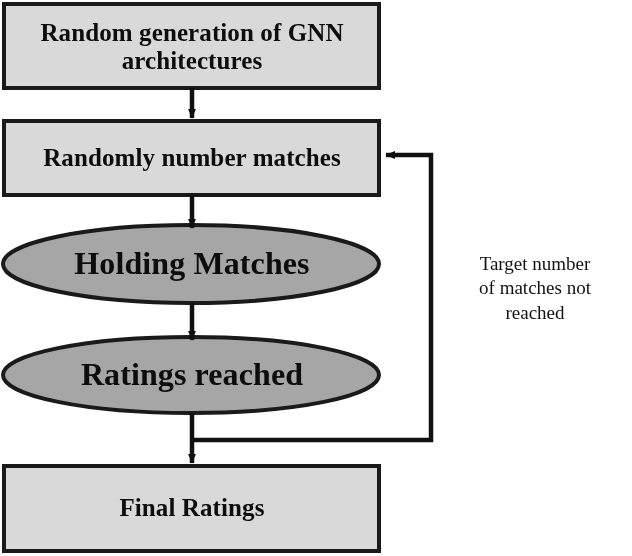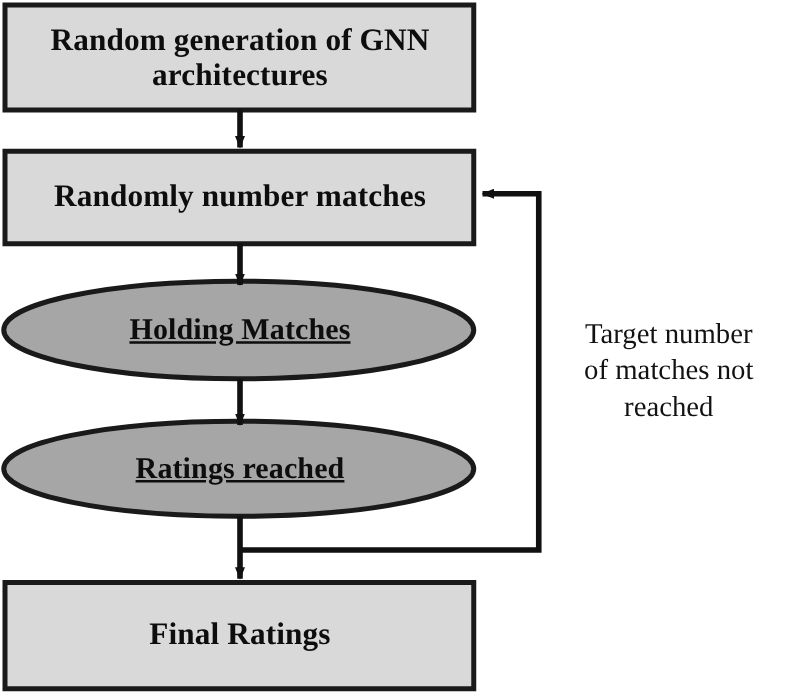--- a/index.html
+++ b/index.html
@@ -33,33 +33,33 @@
     align-items: center;
     justify-content: center;
     text-align: center;
     font-weight: bold;
     color: #0d0d0d;
     line-height: 1.12;
     pointer-events: none;
     white-space: pre-line;
   }
   .rect-label { font-size: 25px; letter-spacing: 0.1px; }
-  .ellipse-label { font-size: 24px; letter-spacing: 0.1px; text-decoration: underline; }
+  .ellipse-label { font-size: 32px; letter-spacing: 0.1px; }
   #node-label-gen  { left: 14px;  top: 8px;   width: 356px; height: 78px; }
   #node-label-draw { left: 14px;  top: 122px; width: 356px; height: 72px; }
   #node-label-hold { left: 14px;  top: 226px; width: 356px; height: 76px; }
   #node-label-upd  { left: 14px;  top: 338px; width: 356px; height: 74px; }
   #node-label-fin  { left: 14px;  top: 467px; width: 356px; height: 82px; }
   #edge-label-loop {
     position: absolute;
     left: 440px;
     top: 252px;
     width: 190px;
     text-align: center;
-    font-size: 23px;
+    font-size: 19px;
     font-weight: normal;
     color: #121212;
     line-height: 1.28;
     white-space: pre-line;
     pointer-events: none;
   }
 </style>
 </head>
 <body>
 

